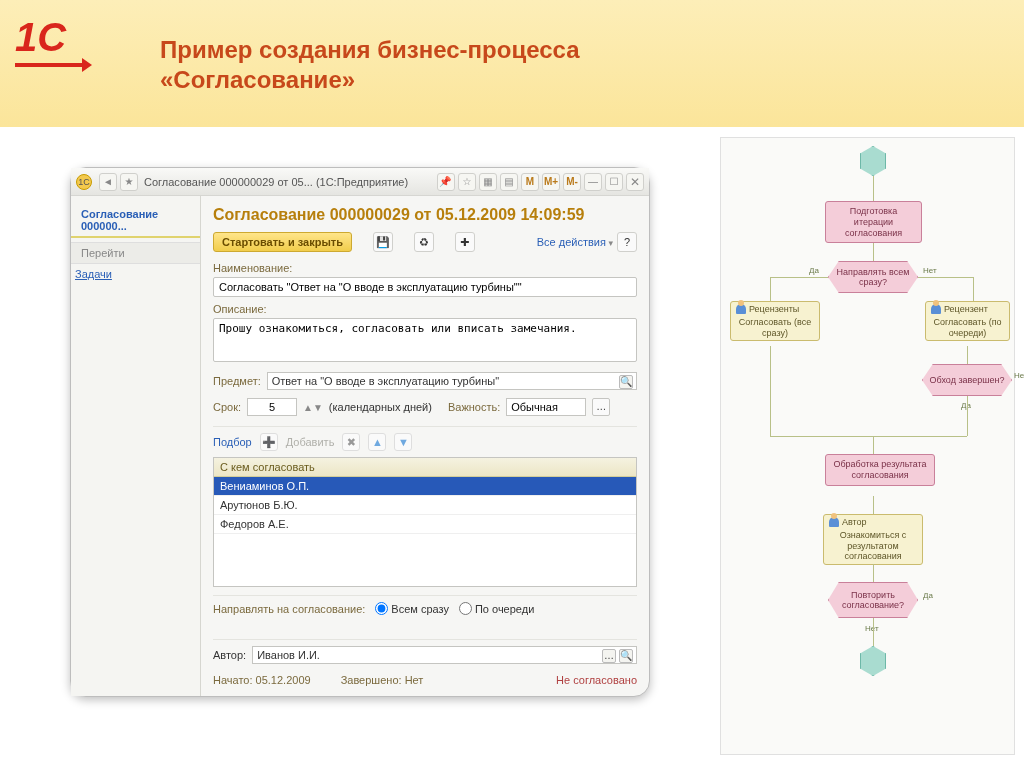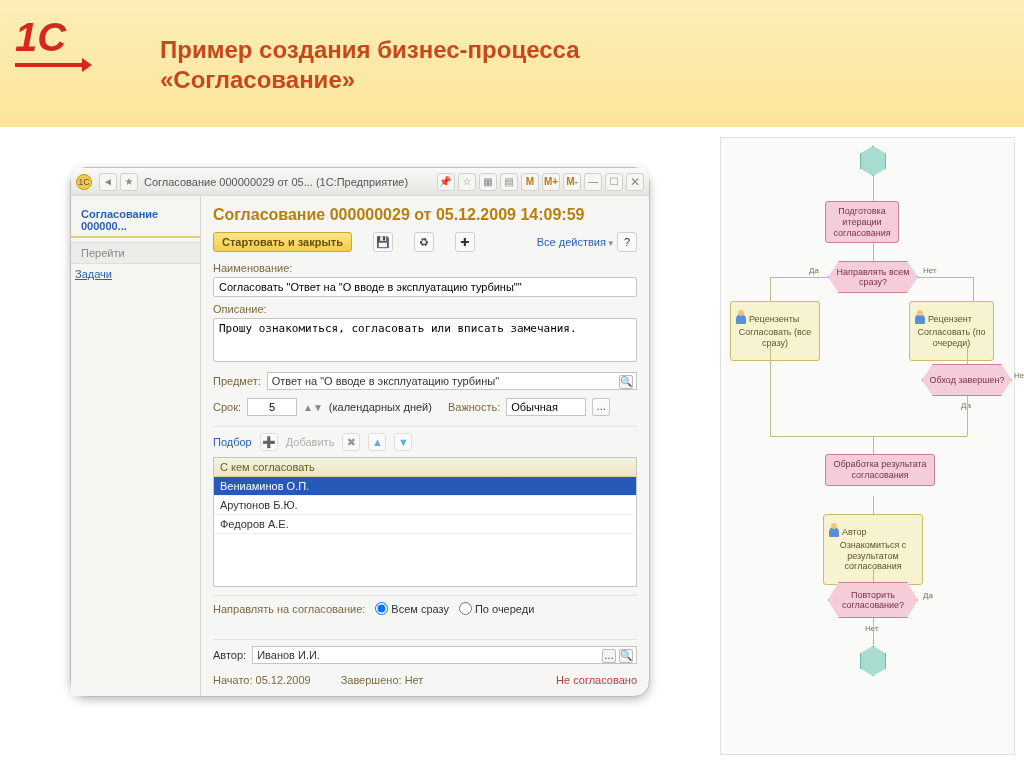--- a/index.html
+++ b/index.html
@@ -63,21 +63,21 @@
   .radio-row label { display: flex; align-items: center; gap: 3px; color: #333; }
 
   .footer-row { display: flex; align-items: center; gap: 6px; border-top: 1px solid #e4e4df; margin-top: 24px; padding-top: 6px; }
   .status-row { display: flex; margin-top: 6px; padding-top: 4px; font-size: 11px; color: #7b6a3e; gap: 30px; }
   .status-row .ns { color: #b04040; margin-left: auto; }
 
   
   .flow { position: absolute; left: 720px; top: 10px; width: 295px; font-size: 9px; color: #3a4a1e; border: 1px solid #e0e0e0; background: #fafaf8; padding: 8px 4px; }
   .fc { position: relative; height: 600px; }
   .box { position: absolute; border: 1px solid #c9809a; background: #f4cdd9; border-radius: 3px; padding: 4px 6px; text-align: center; line-height: 1.2; color: #7a3148; }
-  .box.task { background: #f7f2d0; border-color: #cabb6e; color: #5e5628; text-align: left; padding: 12px 5px; }
+  .box.task { background: #f7f2d0; border-color: #cabb6e; color: #5e5628; text-align: left; padding: 2px 5px; }
   .box.task .ttop { display: flex; align-items: center; gap: 3px; font-weight: normal; margin-bottom: 2px; }
   .diamond { position: absolute; width: 90px; height: 32px; background: #f4cdd9; border: 1px solid #c9809a; color: #7a3148; display: flex; align-items: center; justify-content: center; text-align: center; padding: 2px; transform: perspective(1px); clip-path: polygon(12% 0, 88% 0, 100% 50%, 88% 100%, 12% 100%, 0 50%); }
   .startend { position: absolute; width: 26px; height: 30px; background: #a9dcd0; border: 1px solid #6db8a8; clip-path: polygon(50% 0, 100% 25%, 100% 75%, 50% 100%, 0 75%, 0 25%); }
   .flow-lbl { position: absolute; font-size: 8px; color: #6a7a4a; }
   .vline { position: absolute; width: 1px; background: #b8c088; }
   .hline { position: absolute; height: 1px; background: #b8c088; }
   .person-ico { width: 10px; height: 10px; display: inline-block; background: #5a8fd6; border-radius: 50% 50% 10% 10%; position: relative; }
   .person-ico::before { content: ""; position: absolute; left: 2px; top: -4px; width: 6px; height: 6px; border-radius: 50%; background: #f1c27d; }
 </style>
 </head>
@@ -201,42 +201,42 @@
         </div>
       </div>
     </div>
   </div>
 
   <div class="flow">
     <div class="fc">
       <div class="startend" style="left:135px; top:0"></div>
       <div class="vline" style="left:148px; top:30px; height:25px"></div>
 
-      <div class="box" style="left:100px; top:55px; width:74px">Подготовка итерации согласования</div>
+      <div class="box" style="left:100px; top:55px; width:97px">Подготовка итерации согласования</div>
       <div class="vline" style="left:148px; top:97px; height:18px"></div>
 
       <div class="diamond" style="left:103px; top:115px">
           <span>Направлять всем сразу?</span>
         </div>
       <span class="flow-lbl" style="left:84px; top:120px">Да</span>
       <span class="flow-lbl" style="left:198px; top:120px">Нет</span>
 
       <div class="hline" style="left:45px; top:131px; width:58px"></div>
       <div class="vline" style="left:45px; top:131px; height:24px"></div>
       <div class="hline" style="left:193px; top:131px; width:55px"></div>
       <div class="vline" style="left:248px; top:131px; height:24px"></div>
 
       <div class="box task" style="left:5px; top:155px; width:90px">
         <div class="ttop">
             <span class="person-ico"></span>
             <span>Рецензенты</span>
           </div>
         <div style="text-align:center">Согласовать (все сразу)</div>
       </div>
-      <div class="box task" style="left:184px; top:155px; width:85px">
+      <div class="box task" style="left:200px; top:155px; width:85px">
         <div class="ttop">
             <span class="person-ico"></span>
             <span>Рецензент</span>
           </div>
         <div style="text-align:center">Согласовать (по очереди)</div>
       </div>
 
       <div class="vline" style="left:45px; top:200px; height:90px"></div>
       <div class="vline" style="left:242px; top:200px; height:18px"></div>
       <div class="diamond" style="left:197px; top:218px">

